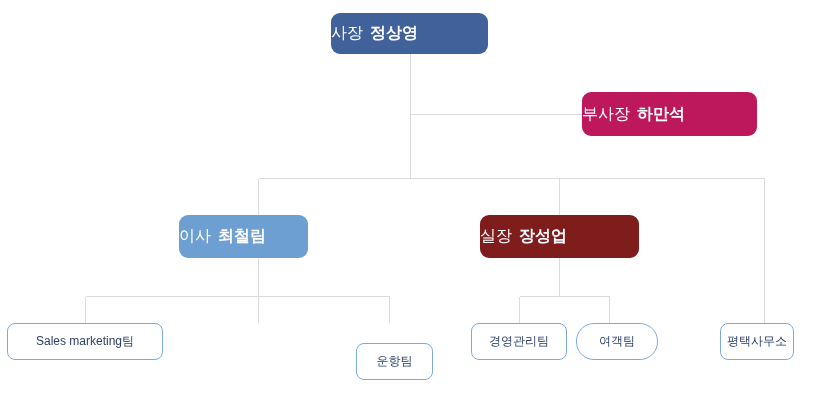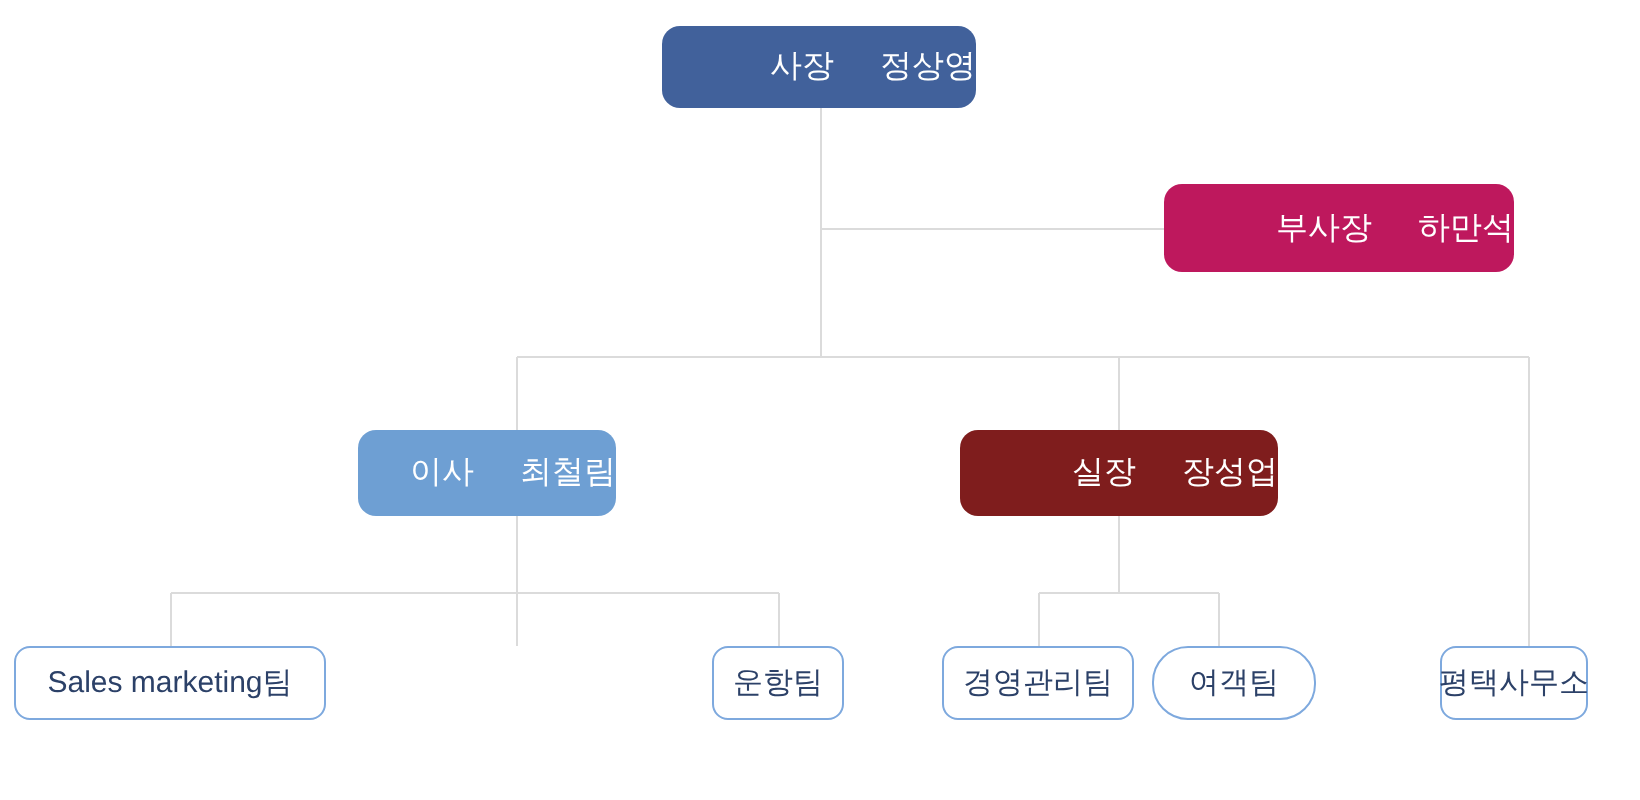--- a/index.html
+++ b/index.html
@@ -17,52 +17,52 @@
   }
   svg.connectors {
     position: absolute;
     left: 0; top: 0;
     width: 820px; height: 400px;
   }
   .node {
     position: absolute;
     display: flex;
     align-items: center;
-    justify-content: flex-end;
-    gap: 23px;
+    justify-content: flex-start;
+    gap: 7px;
     color: #ffffff;
     font-size: 16px;
     border-radius: 9px;
     white-space: nowrap;
     box-sizing: border-box;
   }
   .node .role { font-weight: 400; }
-  .node .name { font-weight: 400; }
+  .node .name { font-weight: 700; }
   .node-root   { background: #41619B; left: 331px; top: 13px;  width: 157px; height: 41px; }
   .node-vice   { background: #be185d; left: 582px; top: 92px;  width: 175px; height: 44px; }
   .node-dir    { background: #6E9FD3; left: 179px; top: 215px; width: 129px; height: 43px; }
   .node-chief  { background: #7f1d1d; left: 480px; top: 215px; width: 159px; height: 43px; }
   .leaf {
     position: absolute;
     top: 323px;
     height: 37px;
     box-sizing: border-box;
     background: #ffffff;
     border: 1.5px solid #7EA9DE;
     border-radius: 8px;
     color: #2C4168;
-    font-size: 15px;
+    font-size: 12px;
     display: flex;
     align-items: center;
     justify-content: center;
     white-space: nowrap;
   }
   .leaf-sales   { left: 7px;   width: 156px; }
   .leaf-support { left: 172px; width: 174px; }
-  .leaf-ops     { left: 356px; width: 66px;  }
+  .leaf-ops     { left: 356px; width: 77px; margin-top: 20px;  }
   .leaf-mgmt    { left: 471px; width: 96px;  }
   .leaf-pax     { left: 576px; width: 82px; border-radius: 18px;  }
   .leaf-office  { left: 720px; width: 74px;  }
 </style>
 </head>
 <body>
 
 <div class="canvas">
 
   <svg class="connectors" viewBox="0 0 820 400" fill="none" stroke="#DBDBDB" stroke-width="1" shape-rendering="crispEdges">

